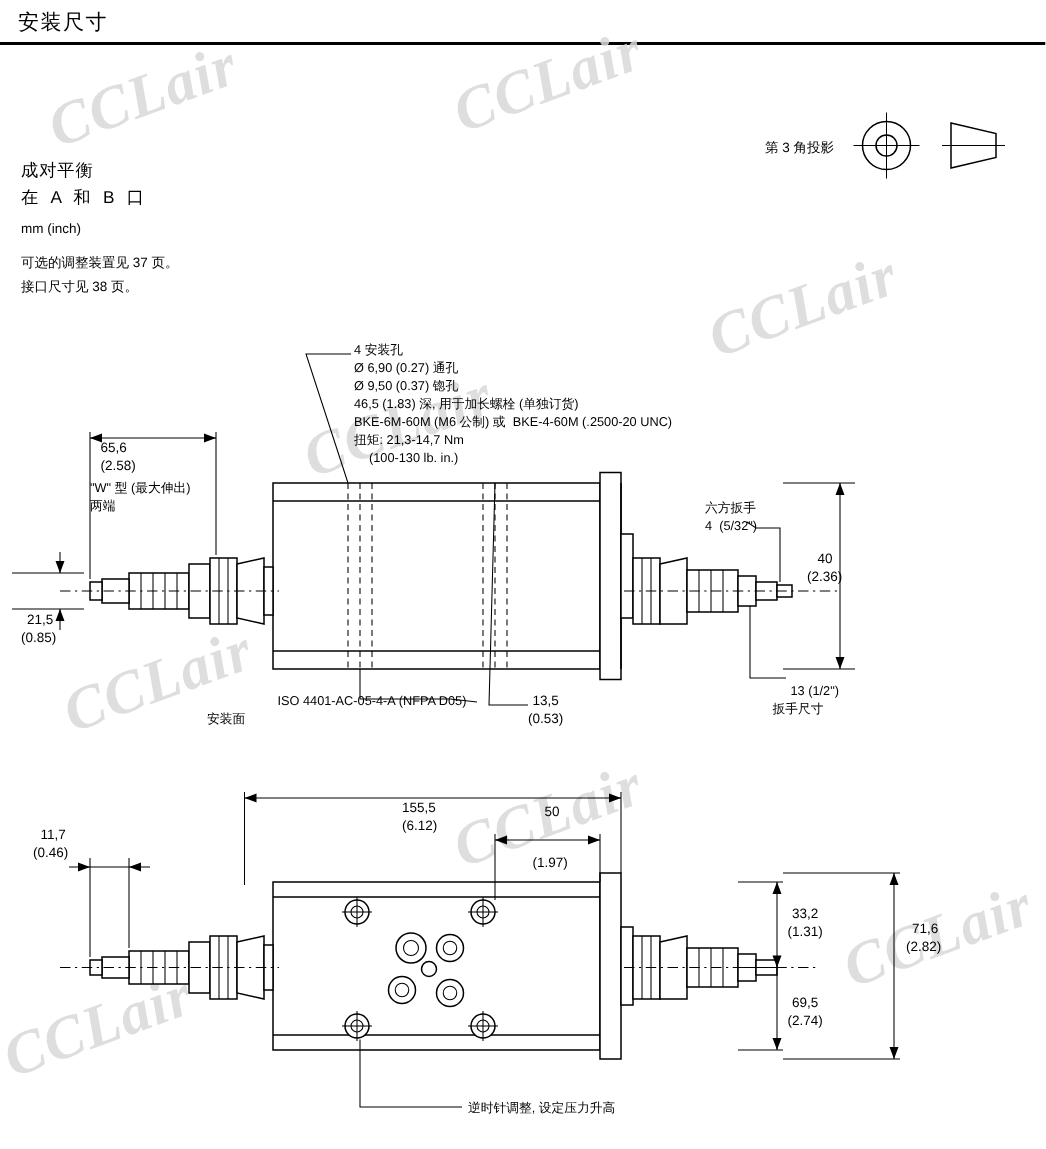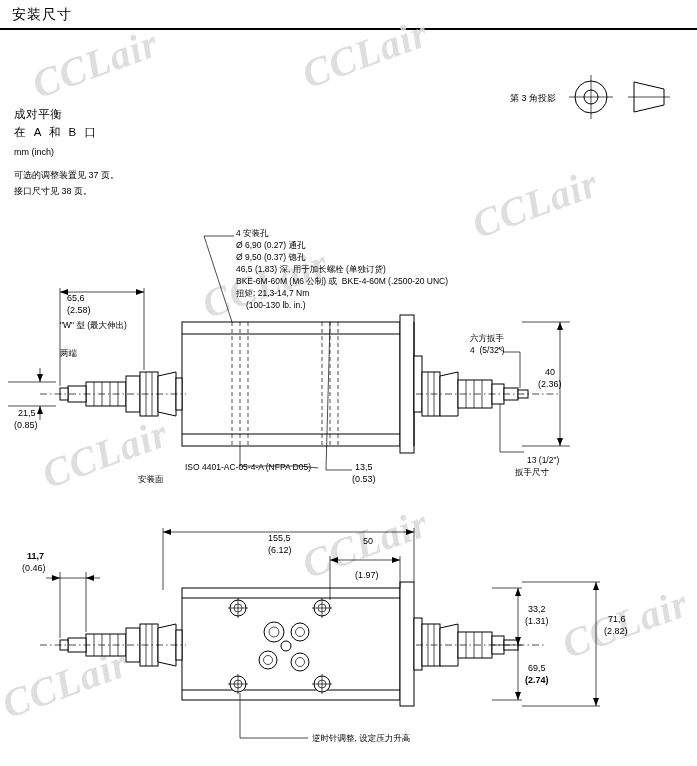--- a/index.html
+++ b/index.html
@@ -68,21 +68,21 @@
   <div class="t s8" style="left:236px;top:240px;">Ø 6,90 (0.27) 通孔</div>
   <div class="t s8" style="left:236px;top:252px;">Ø 9,50 (0.37) 锪孔</div>
   <div class="t s8" style="left:236px;top:264px;">46,5 (1.83) 深, 用于加长螺栓 (单独订货)</div>
   <div class="t s8" style="left:236px;top:276px;">BKE-6M-60M (M6 公制) 或  BKE-4-60M (.2500-20 UNC)</div>
   <div class="t s8" style="left:236px;top:288px;">扭矩: 21,3-14,7 Nm</div>
   <div class="t s8" style="left:246px;top:300px;">(100-130 lb. in.)</div>
 
   <div class="t s9" style="left:67px;top:293px;">65,6</div>
   <div class="t s9" style="left:67px;top:305px;">(2.58)</div>
   <div class="t s8" style="left:60px;top:320px;">"W" 型 (最大伸出)</div>
-  <div class="t s8" style="left:60px;top:332px;margin-top:16px;">两端</div>
+  <div class="t s8" style="left:60px;top:332px;">两端</div>
 
   <div class="t s9" style="left:18px;top:408px;">21,5</div>
   <div class="t s9" style="left:14px;top:420px;">(0.85)</div>
 
   <div class="t s8" style="left:138px;top:462px;padding-left:47px;">ISO 4401-AC-05-4-A (NFPA D05)</div>
   <div class="t s8" style="left:138px;top:474px;">安装面</div>
 
   <div class="t s9" style="left:355px;top:462px;">13,5</div>
   <div class="t s9" style="left:352px;top:474px;">(0.53)</div>
 
@@ -94,31 +94,31 @@
 
   <div class="t s8" style="left:527px;top:455px;">13 (1/2")</div>
   <div class="t s8" style="left:515px;top:467px;">扳手尺寸</div>
 
   <div class="t s9" style="left:268px;top:533px;">155,5</div>
   <div class="t s9" style="left:268px;top:545px;">(6.12)</div>
 
   <div class="t s9" style="left:363px;top:536px;">50</div>
   <div class="t s9" style="left:355px;top:570px;">(1.97)</div>
 
-  <div class="t s9" style="left:27px;top:551px;font-weight:bold;">11,7</div>
+  <div class="t s9" style="left:27px;top:551px;">11,7</div>
   <div class="t s9" style="left:22px;top:563px;">(0.46)</div>
 
   <div class="t s9" style="left:528px;top:604px;">33,2</div>
   <div class="t s9" style="left:525px;top:616px;">(1.31)</div>
 
   <div class="t s9" style="left:608px;top:614px;">71,6</div>
   <div class="t s9" style="left:604px;top:626px;">(2.82)</div>
 
   <div class="t s9" style="left:528px;top:663px;">69,5</div>
-  <div class="t s9" style="left:525px;top:675px;font-weight:bold;">(2.74)</div>
+  <div class="t s9" style="left:525px;top:675px;">(2.74)</div>
 
   <div class="t s8" style="left:312px;top:733px;">逆时针调整, 设定压力升高</div>
 
   <svg width="697" height="766" viewBox="0 0 697 766">
 
     <g>
       <circle class="ln" cx="591" cy="97" r="16"></circle>
       <circle class="ln" cx="591" cy="97" r="7"></circle>
       <line class="ln thin" x1="569" y1="97" x2="613" y2="97"></line>
       <line class="ln thin" x1="591" y1="75" x2="591" y2="119"></line>

